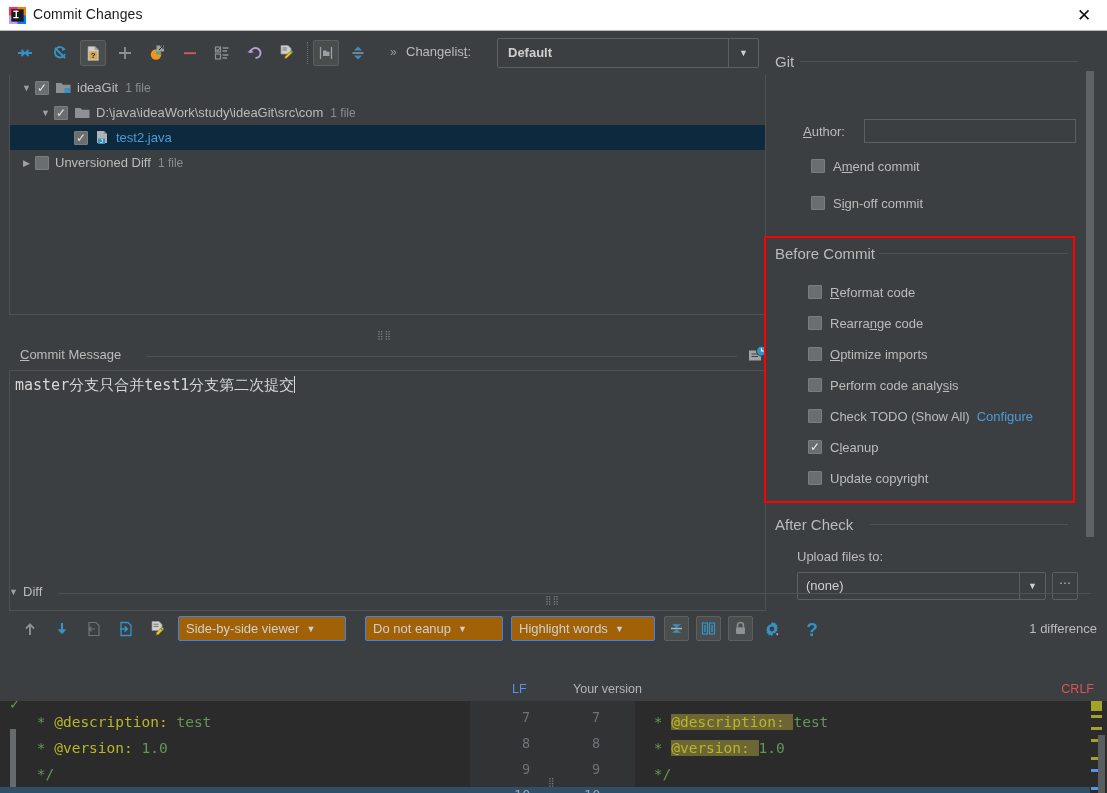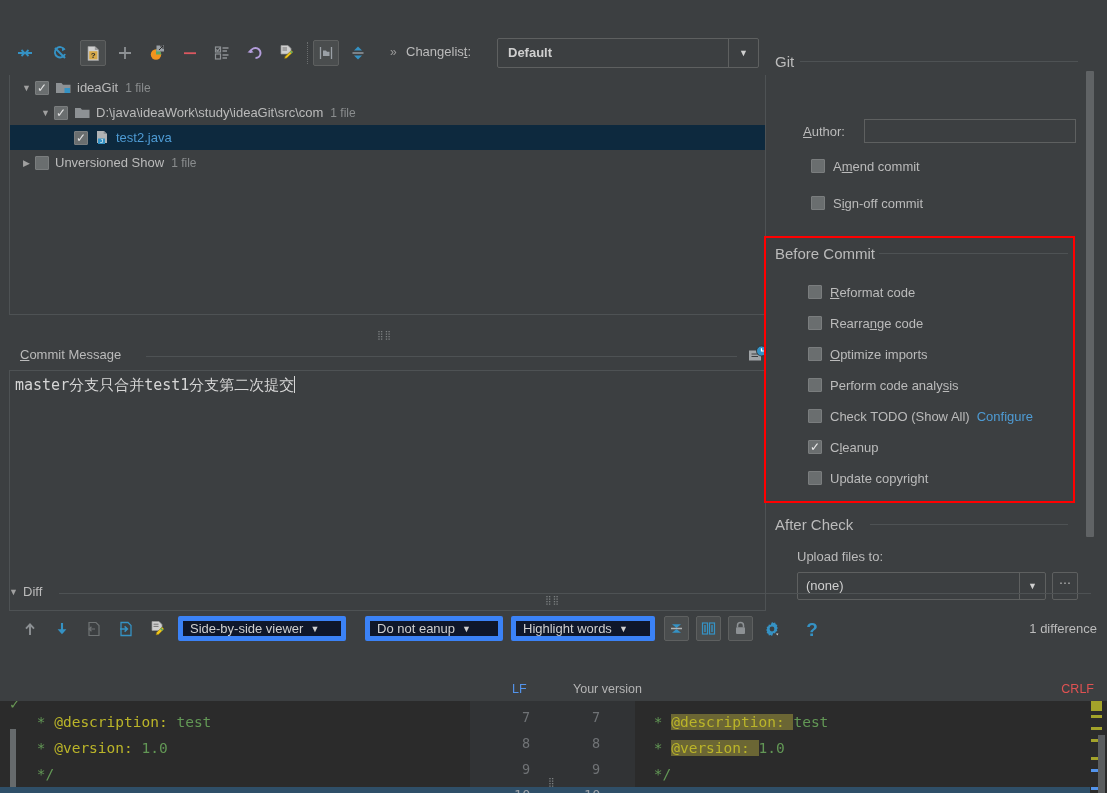--- a/index.html
+++ b/index.html
@@ -217,21 +217,21 @@
   #diff-label { position: absolute; left: 14px; top: 0; color: #bbbbbb; font-size: 13px; }
   #diff-rule { position: absolute; left: 50px; top: 9px; right: 8px; height: 1px; background:#4e5254; }
 
   #diff-toolbar { position: absolute; left: 0; top: 578px; width: 1107px; height: 40px; }
   .dt-icon {
     position: absolute; top: 8px; width: 24px; height: 24px;
     display:flex; align-items:center; justify-content:center;
   }
   .dt-combo {
     position: absolute; top: 7px; height: 25px;
-    border: 5px solid #3b82f6; background: #0f172a; border-radius: 2px;
+    border: 1px solid #3b82f6; background: #a16207; border-radius: 2px;
     display: flex; align-items: center; padding: 0 7px;
     color: #cfcfcf; font-size: 13px; white-space: nowrap;
   }
   .dt-combo .car { margin-left: 7px; font-size: 9px; }
   .dt-toggle {
     position: absolute; top: 7px; width: 25px; height: 25px;
     border: 1px solid #5e6060; background: #4a4d4e; border-radius: 2px;
     display:flex; align-items:center; justify-content:center;
   }
   #diff-count { position: absolute; right: 10px; top: 12px; color: #bbbbbb; font-size: 13px; }
@@ -278,20 +278,37 @@
     text-decoration: underline;
     text-decoration-style: wavy;
     text-decoration-color: #808080;
   }
 </style>
 </head>
 <body>
 
 <div id="app">
 
+  <div id="titlebar">
+    <span id="title-icon">
+      <svg width="17" height="17" viewBox="0 0 16 16">
+        <rect x="0" y="0" width="16" height="16" fill="#fe315d"></rect>
+        <rect x="0" y="0" width="8" height="8" fill="#fe315d"></rect>
+        <rect x="8" y="0" width="8" height="8" fill="#f97a12"></rect>
+        <rect x="0" y="8" width="8" height="8" fill="#b9a1f7"></rect>
+        <rect x="8" y="8" width="8" height="8" fill="#087cfa"></rect>
+        <rect x="2.2" y="2.2" width="11.6" height="11.6" fill="#1b1b1b"></rect>
+        <rect x="4" y="3.4" width="5" height="1.2" fill="#ffffff"></rect>
+        <rect x="6.2" y="3.4" width="1.3" height="7" fill="#ffffff"></rect>
+        <rect x="4" y="9.4" width="5" height="1.2" fill="#ffffff"></rect>
+      </svg>
+    </span>
+    <div id="title-text">Commit Changes</div>
+    <div id="title-close">✕</div>
+  </div>
 
   <div id="body">
 
     <div id="left-col">
 
       <div id="toolbar">
 
         <div class="tb-btn" style="left:12px">
           <svg width="18" height="18" viewBox="0 0 18 18">
             <path d="M2 9 H8 M5.5 6 L8.5 9 L5.5 12" stroke="#3592c4" stroke-width="1.8" fill="none"></path>
@@ -425,21 +442,21 @@
               <rect x="4" y="8.5" width="7" height="5.5" fill="#3592c4"></rect>
               <text x="7.4" y="13.2" font-size="6" font-family="Liberation Sans, sans-serif" fill="#ffffff" text-anchor="middle">J</text>
             </svg>
           </span>
           <span class="tlabel link">test2.java</span>
         </div>
 
         <div class="tree-row" style="padding-left:8px">
           <span class="twisty">▶</span>
           <span class="tcheck unchecked">✓</span>
-          <span class="tlabel">Unversioned Show</span>
+          <span class="tlabel">Unversioned Diff</span>
           <span class="tcount">1 file</span>
         </div>
       </div>
 
       <div class="splitdots" style="left:377px; top:302px">⣿⣿</div>
 
       <div id="cm-header">
         <div id="cm-label"><u>C</u>ommit Message</div>
         <div id="cm-rule"></div>
         <div id="cm-history-icon">

